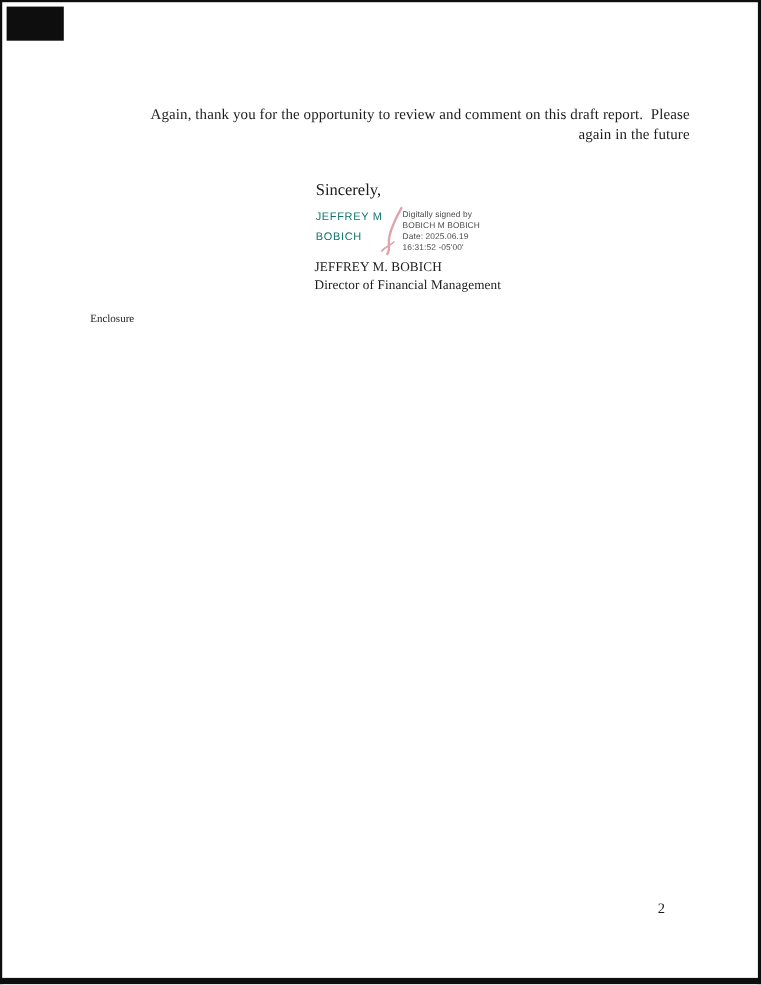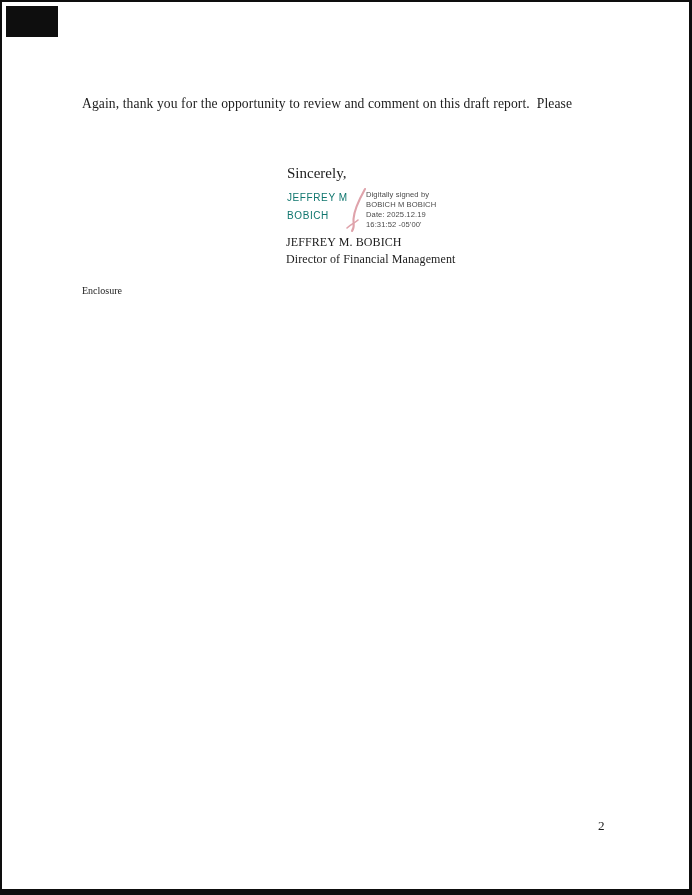--- a/index.html
+++ b/index.html
@@ -21,20 +21,21 @@
   .edge-left   { left: 0; top: 0; width: 2px;  height: 895px; }
   .edge-right  { left: 689px; top: 0; width: 3px; height: 895px; }
   .edge-bottom { left: 0; top: 889px; width: 692px; height: 6px; }
   .corner-mark { position: absolute; left: 6px; top: 6px; width: 52px; height: 31px; background: #0e0e0e; }
 
   .para {
     position: absolute;
     left: 82px; top: 95px; width: 545px;
     font-size: 13.6px; line-height: 17.7px;
     letter-spacing: 0.1px;
+    text-align: right;
   }
   .para div { white-space: pre; }
 
   .closing {
     position: absolute;
     left: 287px; top: 165px;
     font-size: 15px;
   }
 
   .sig-name {
@@ -87,38 +88,39 @@
 <div class="page">
 
   <div class="edge edge-top"></div>
   <div class="edge edge-left"></div>
   <div class="edge edge-right"></div>
   <div class="edge edge-bottom"></div>
   <div class="corner-mark"></div>
 
   <div class="para">
     <div>Again, thank you for the opportunity to review and comment on this draft report.  Please</div>
+    <div>again in the future</div>
   </div>
 
   <div class="closing">Sincerely,</div>
 
   <div class="sig-name">
     <div>JEFFREY M</div>
     <div>BOBICH</div>
   </div>
 
   <svg class="sig-flourish" viewBox="0 0 26 52" xmlns="http://www.w3.org/2000/svg">
     <path d="M22,3 C17,12 11,24 10.5,33 C10.3,38 12,41 9,45" fill="none" stroke="#dfa3ab" stroke-width="2.1" stroke-linecap="round"></path>
     <path d="M4,42 C8,38 12,37 15,34" fill="none" stroke="#dfa3ab" stroke-width="1.6" stroke-linecap="round"></path>
   </svg>
 
   <div class="sig-details">
     <div>Digitally signed by</div>
     <div>BOBICH M BOBICH</div>
-    <div>Date: 2025.12.19</div>
+    <div>Date: 2025.06.19</div>
     <div>16:31:52 -05'00'</div>
   </div>
 
   <div class="signer-block">
     <div>JEFFREY M. BOBICH</div>
     <div>Director of Financial Management</div>
   </div>
 
   <div class="enclosure">Enclosure</div>
 

